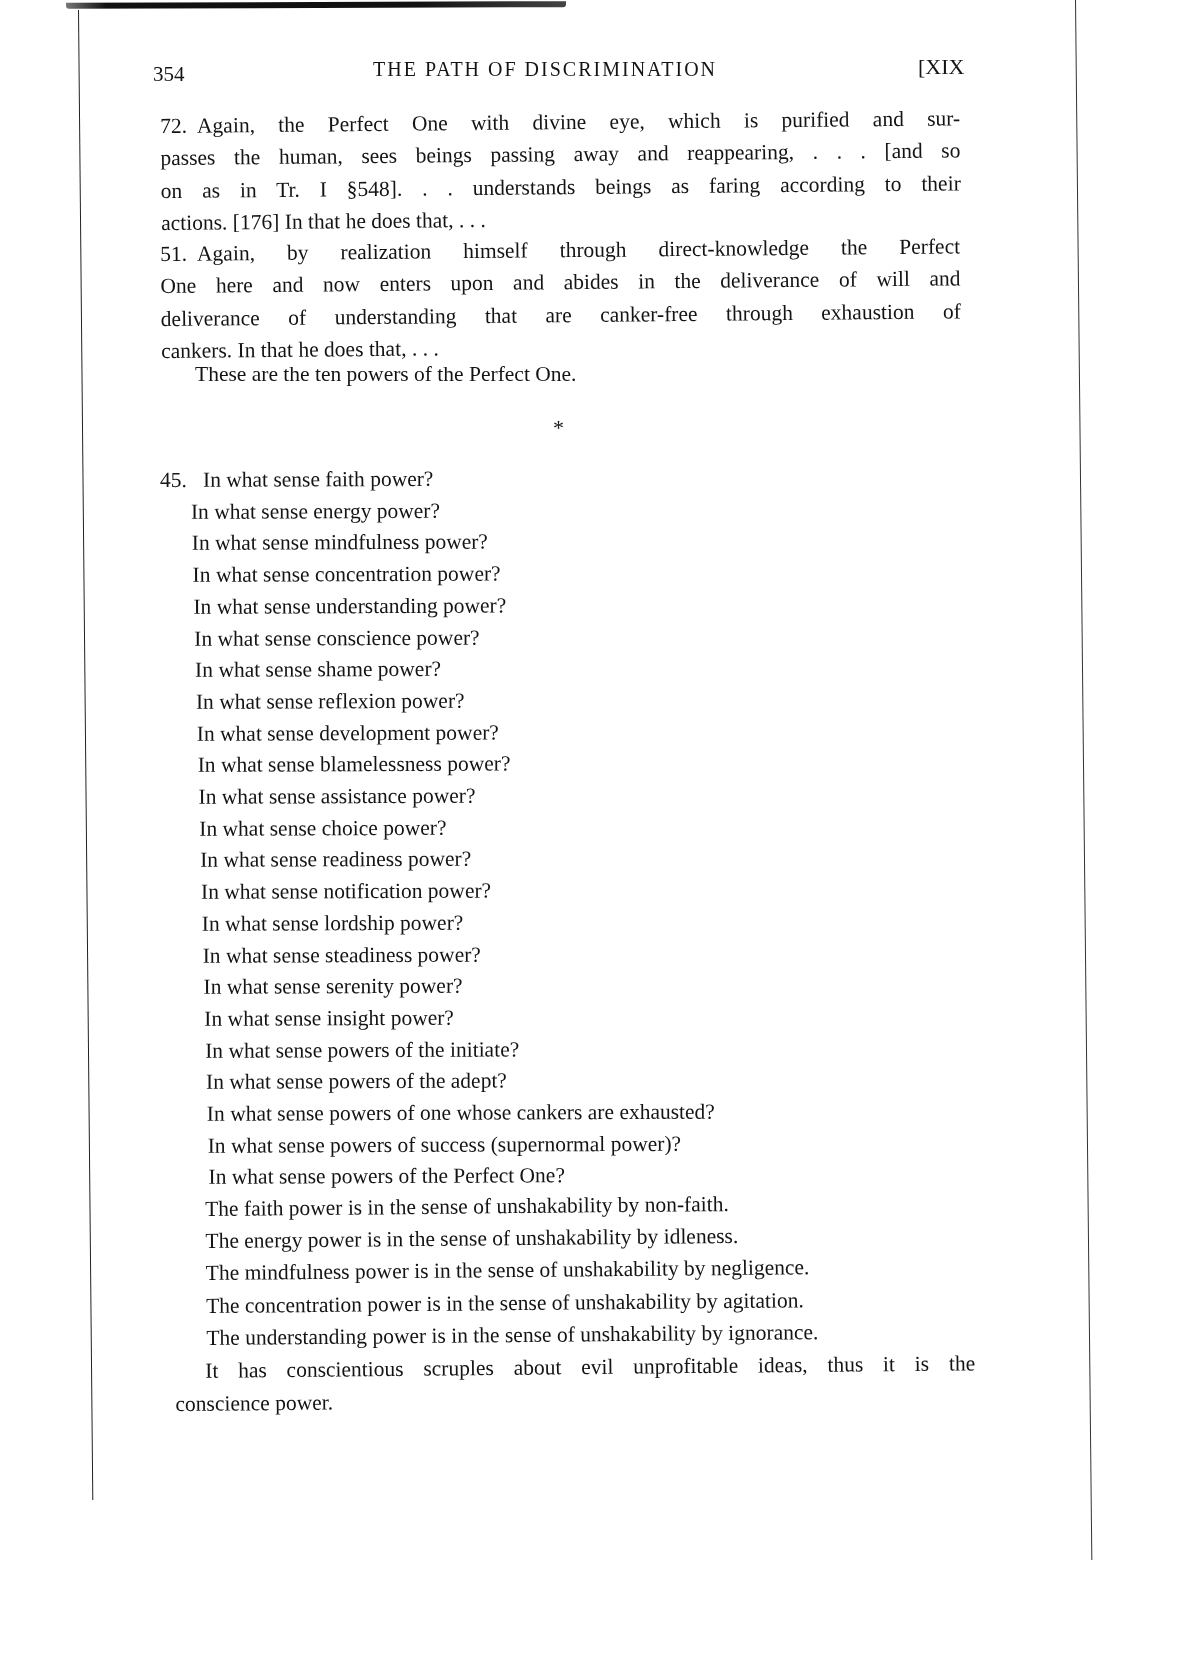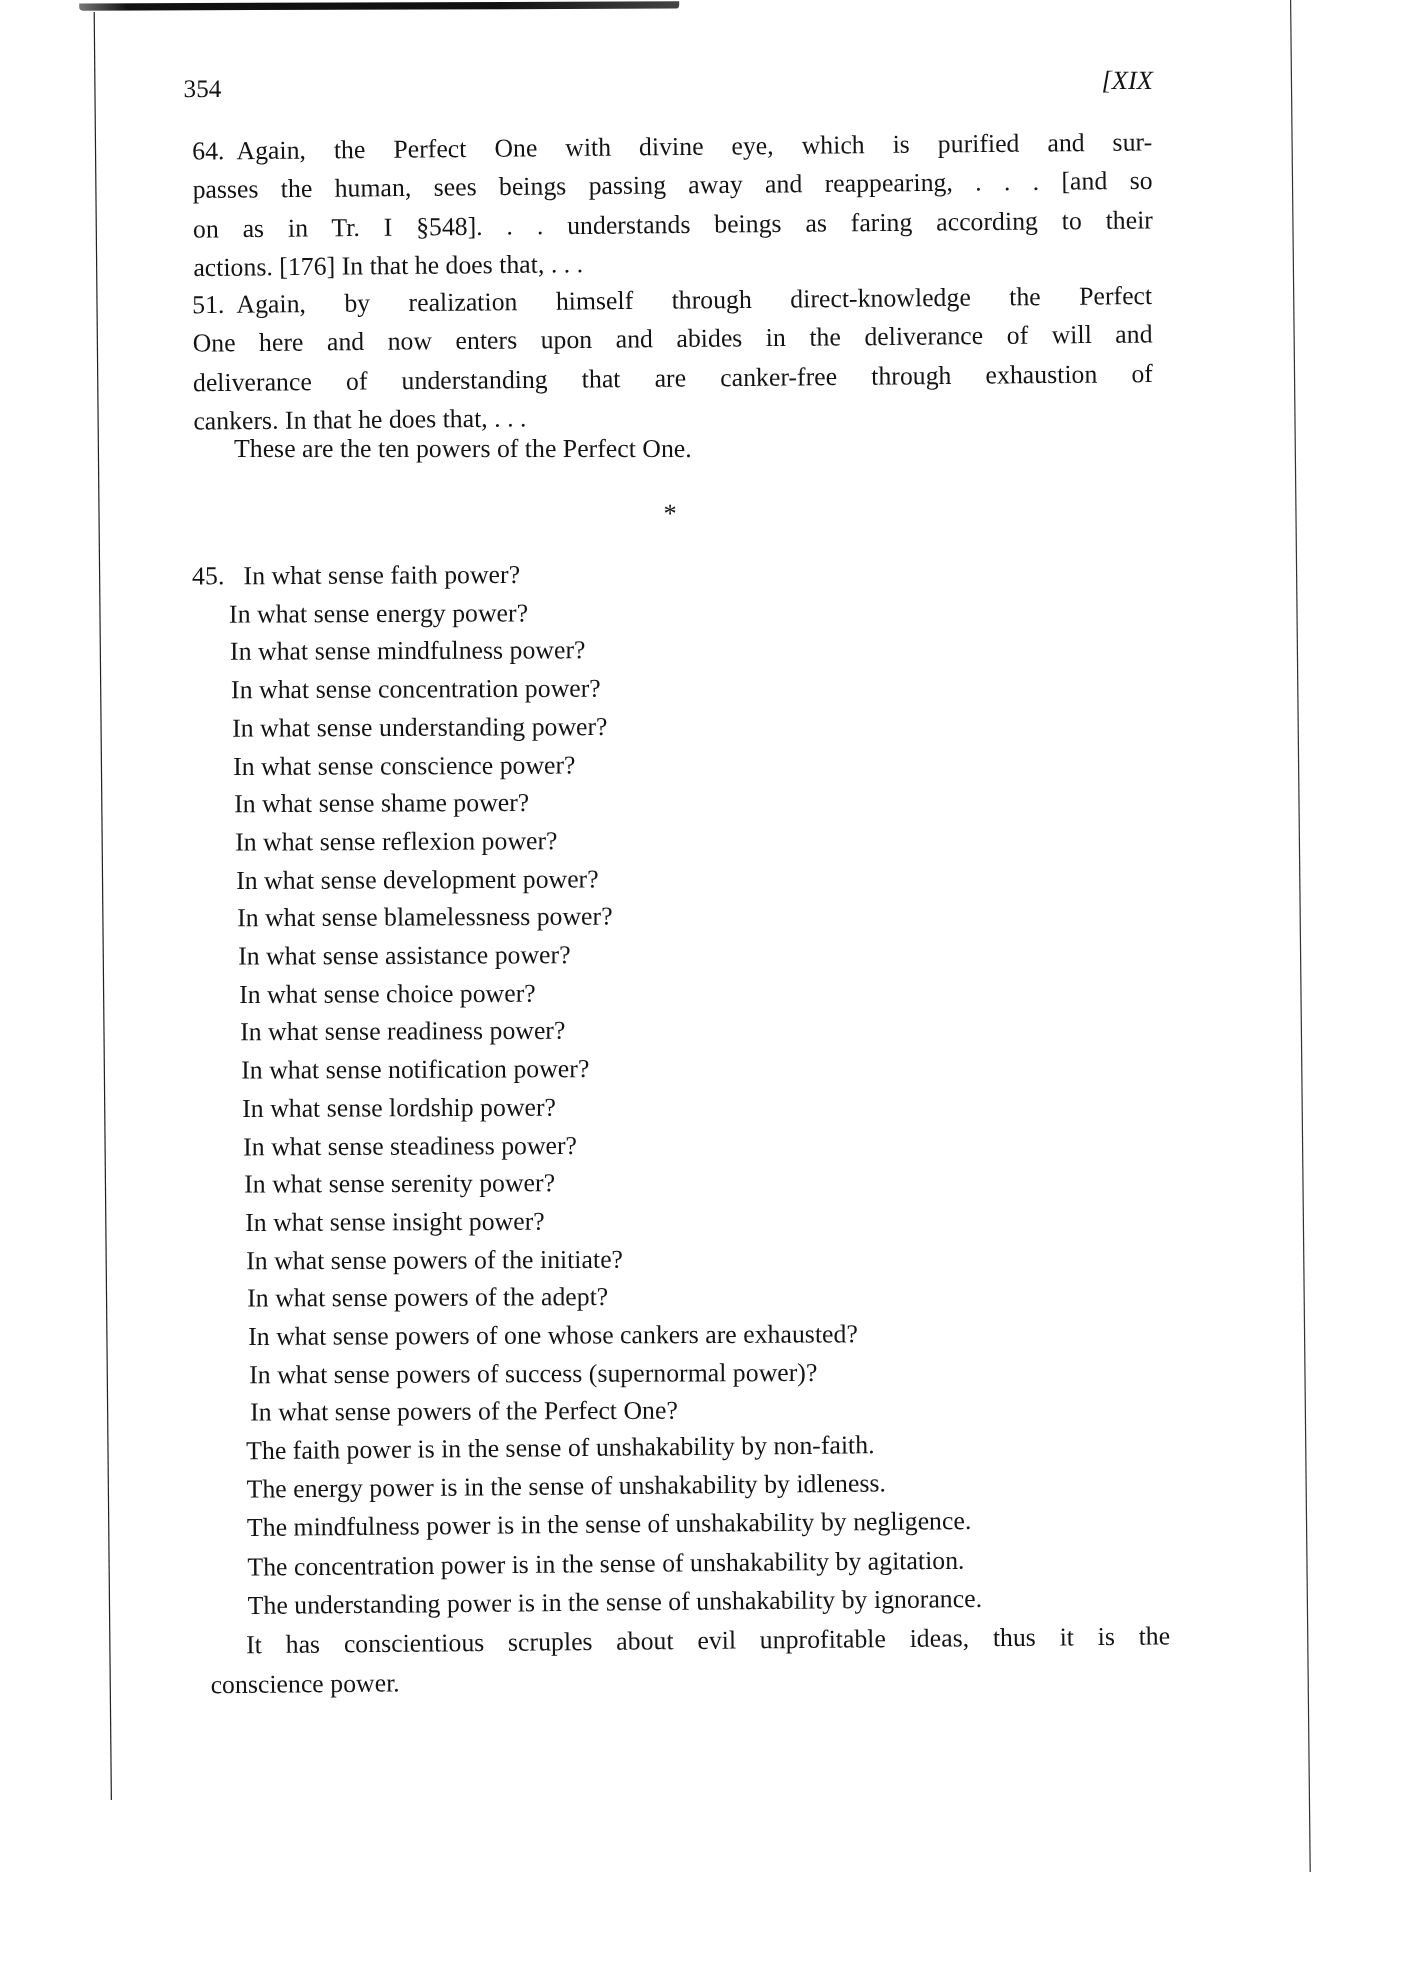--- a/index.html
+++ b/index.html
@@ -8,21 +8,21 @@
     .top-rule { position: absolute; left: 66px; top: 2px; width: 500px; height: 6px;
       background: linear-gradient(to right, #777 0%, #111 8%, #111 70%, #444 100%);
       border-radius: 0 0 3px 3px; transform: skewY(-0.2deg); }
     .left-edge { position: absolute; left: 78px; top: 10px; width: 0; height: 1490px;
       border-left: 1px solid #222; transform: rotate(-0.55deg); transform-origin: top left; }
     .right-edge { position: absolute; left: 1075px; top: 0; width: 0; height: 1560px;
       border-left: 1px solid #333; transform: rotate(-0.6deg); transform-origin: top left; }
     .header { position: absolute; left: 153px; top: 58px; width: 840px; height: 30px; font-size: 21px; }
     .page-number { position: absolute; left: 0; top: 4px; text-align: right; }
     .running-title { position: absolute; left: 220px; top: 0; letter-spacing: 2px; font-size: 20px; }
-    .chapter-mark { position: absolute; left: 765px; top: -4px; font-size: 22px; font-style: italic; }
+    .chapter-mark { position: absolute; left: 765px; top: -4px; font-size: 22px; }
     .para { position: absolute; left: 160px; width: 800px; font-size: 21.5px; line-height: 32.3px;
       text-align: justify; transform: rotate(-0.55deg); transform-origin: top left; }
     .para .num { margin-right: 10px; }
     .line { display: block; text-align: justify; text-align-last: justify; white-space: nowrap; }
     .line.last { text-align-last: left; }
     .indent { position: absolute; left: 195px; top: 362px; font-size: 21.5px; text-align: center; }
     .separator { position: absolute; left: 553px; top: 415px; font-size: 22px; }
     .qlist { position: absolute; left: 160px; top: 465px; font-size: 21.5px; line-height: 31.7px;
       transform: rotate(-0.25deg); transform-origin: top left; }
     .q { display: block; white-space: nowrap; }
@@ -37,25 +37,26 @@
   </style>
 </head>
 <body>
 
 <div class="top-rule"></div>
 <div class="left-edge"></div>
 <div class="right-edge"></div>
 
 <div class="header">
   <span class="page-number">354</span>
+  <span class="running-title">THE PATH OF DISCRIMINATION</span>
   <span class="chapter-mark">[XIX</span>
 </div>
 
 <div class="para" style="top:110px;">
-  <span class="line"><span class="num">64.</span><span>Again, the Perfect One with divine eye, which is purified and sur-</span></span>
+  <span class="line"><span class="num">72.</span><span>Again, the Perfect One with divine eye, which is purified and sur-</span></span>
   <span class="line">passes the human, sees beings passing away and reappearing, . . . [and so</span>
   <span class="line">on as in Tr. I §548]. . . understands beings as faring according to their</span>
   <span class="line last">actions. [176] In that he does that, . . .</span>
 </div>
 
 <div class="para" style="top:238px;">
   <span class="line"><span class="num">51.</span><span>Again, by realization himself through direct-knowledge the Perfect</span></span>
   <span class="line">One here and now enters upon and abides in the deliverance of will and</span>
   <span class="line">deliverance of understanding that are canker-free through exhaustion of</span>
   <span class="line last">cankers. In that he does that, . . .</span>

